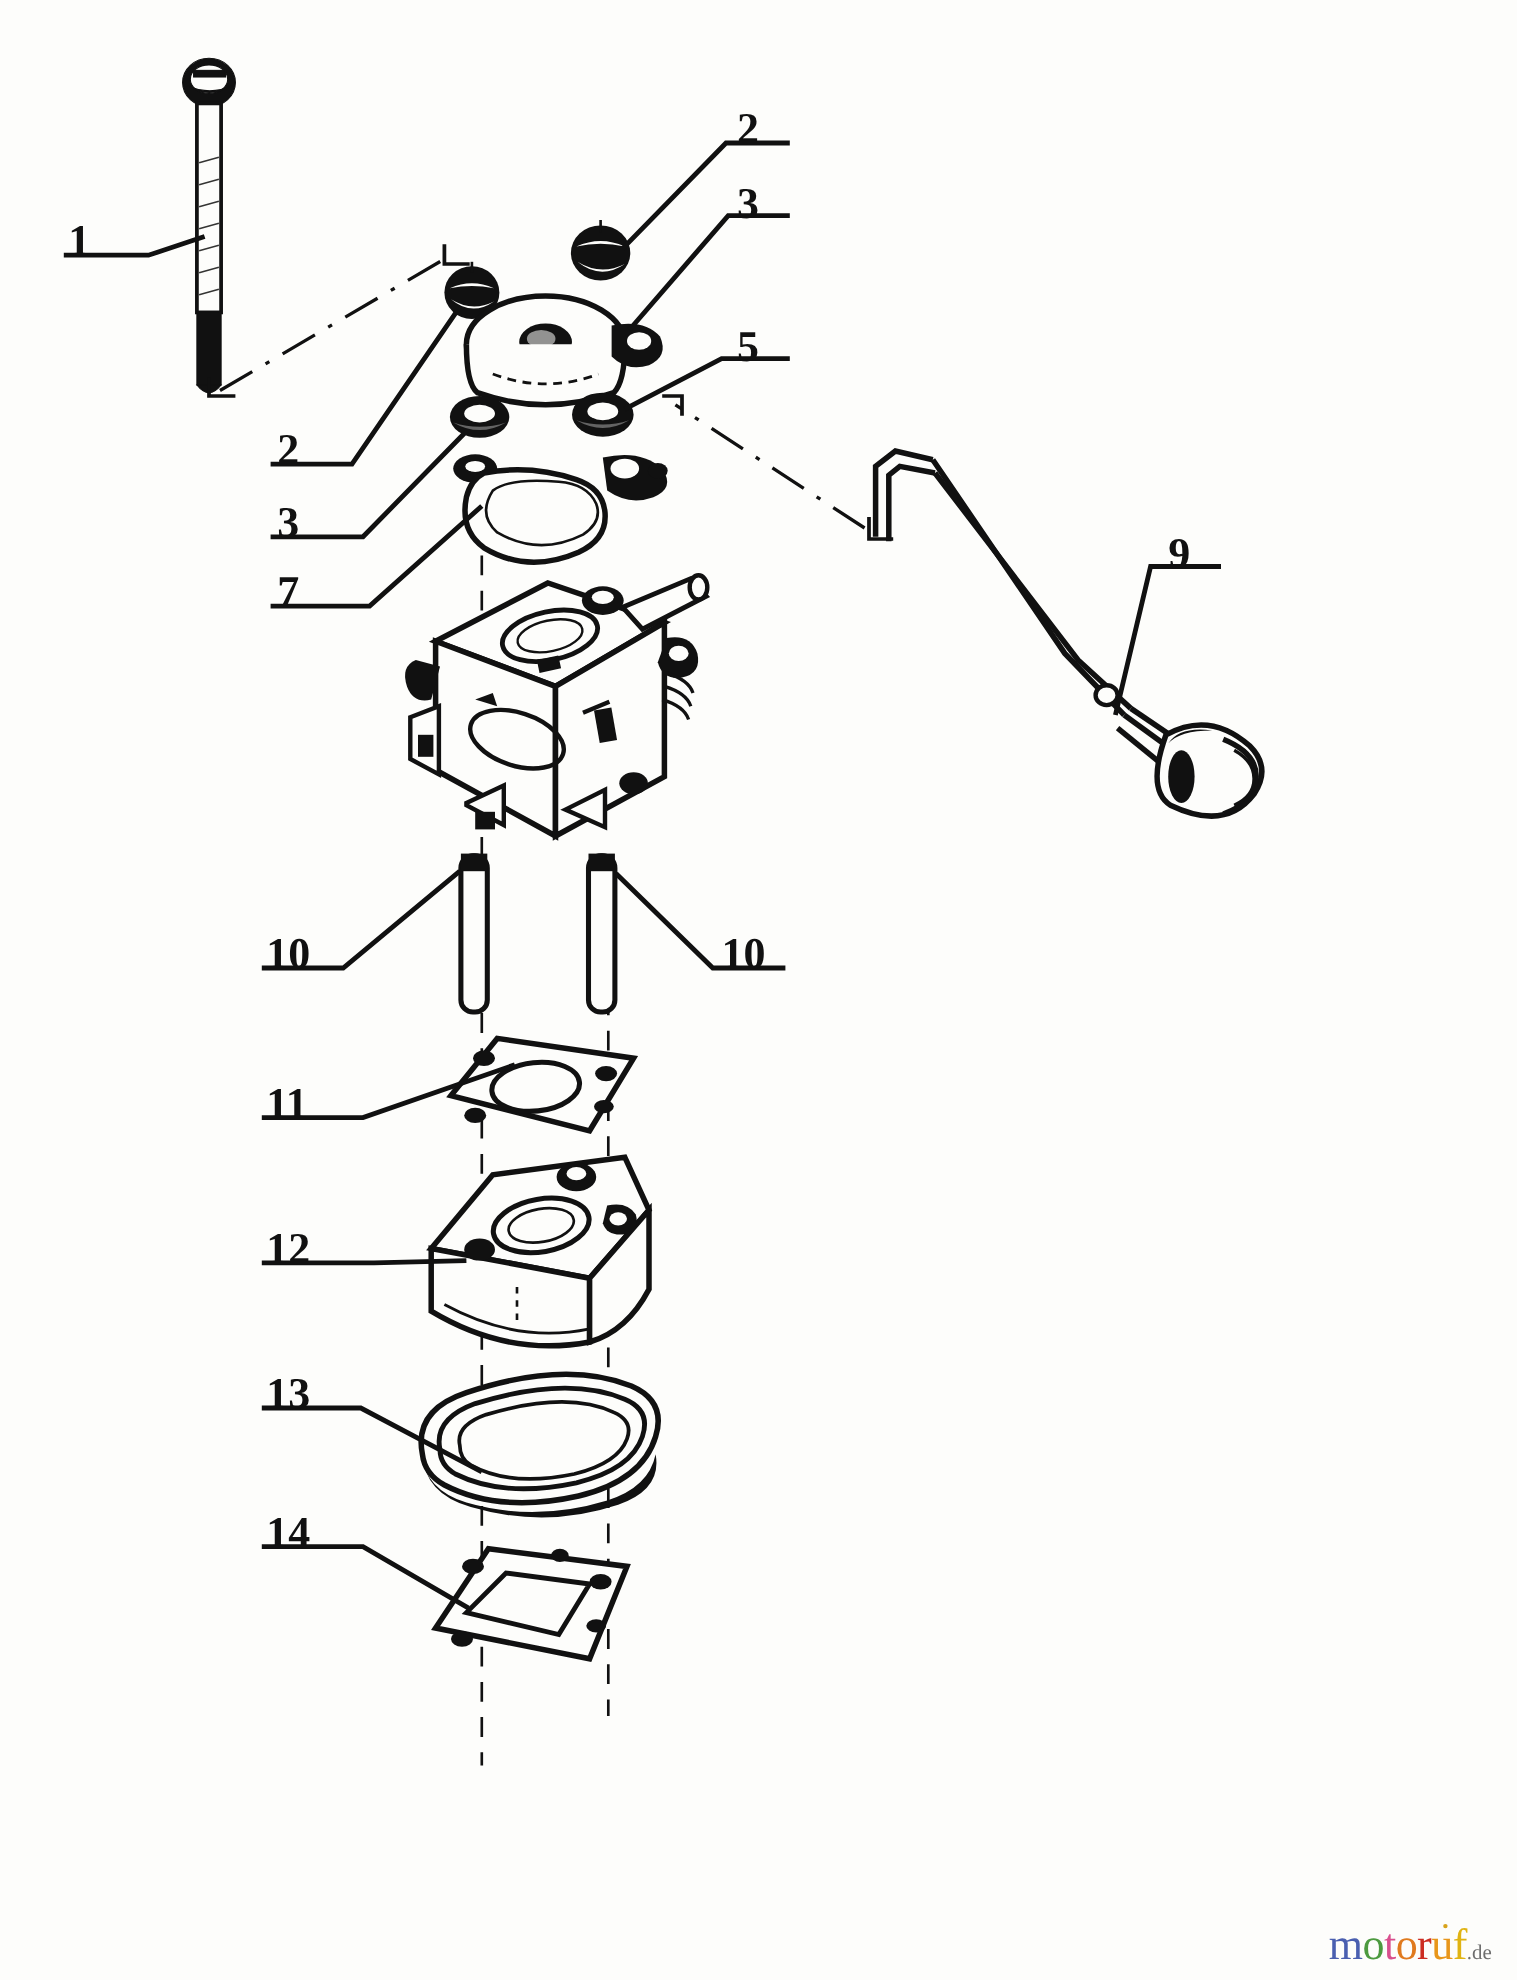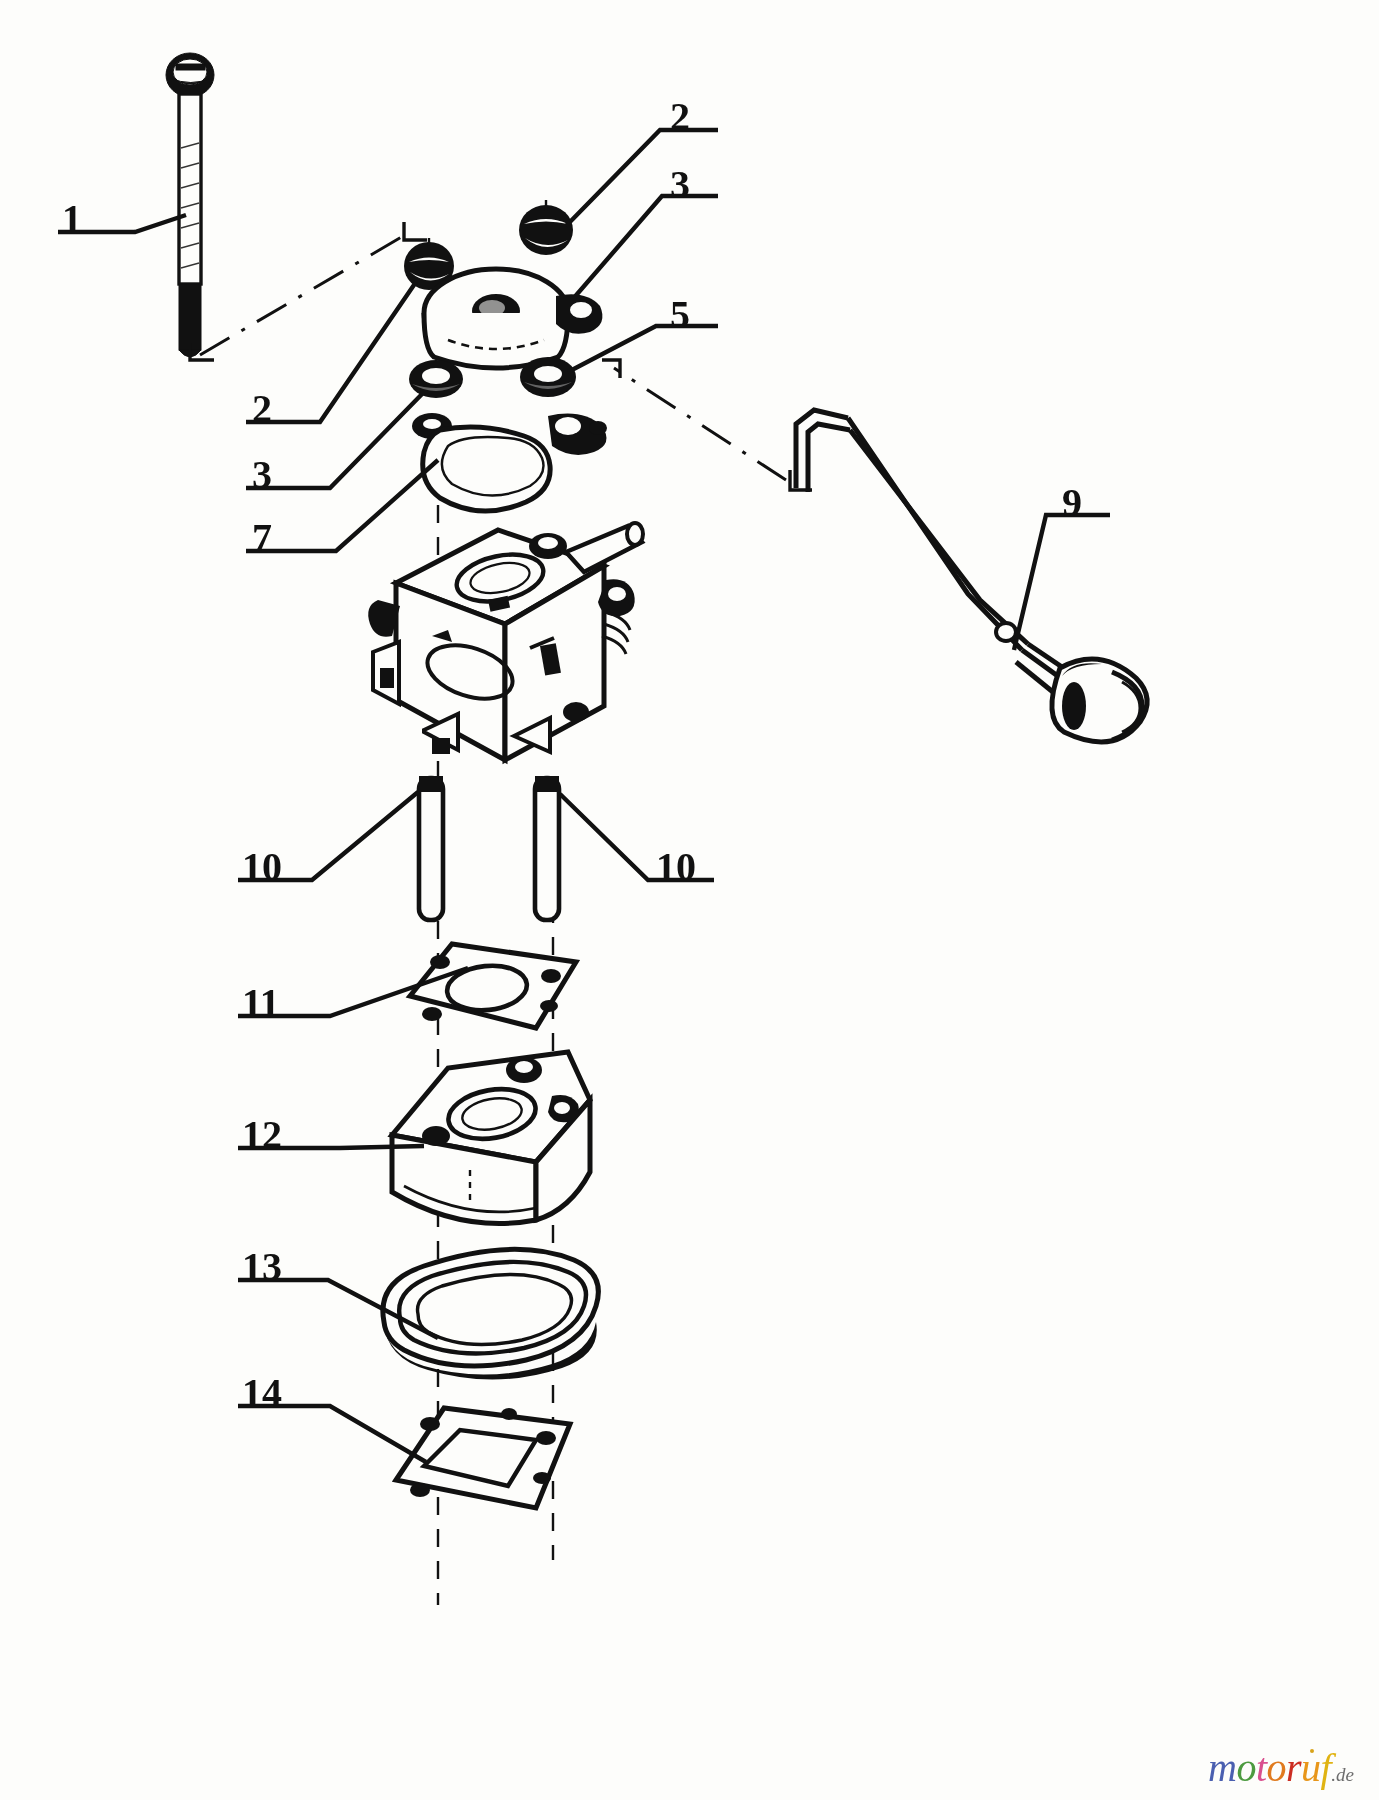--- a/index.html
+++ b/index.html
@@ -33,21 +33,20 @@
   #logo {
     position: absolute;
     left: 1208px;
     top: 1748px;
     font-family: "Liberation Serif", serif;
     font-size: 40px;
     letter-spacing: -0.5px;
     line-height: 1;
     white-space: nowrap;
     user-select: none;
-    font-style: italic;
   }
   #logo span { display: inline-block; }
   #logo .suffix {
     font-size: 19px;
     color: #6d6d6d;
     vertical-align: baseline;
     letter-spacing: 0px;
   }
   #logo .dot-accent {
     position: absolute;

